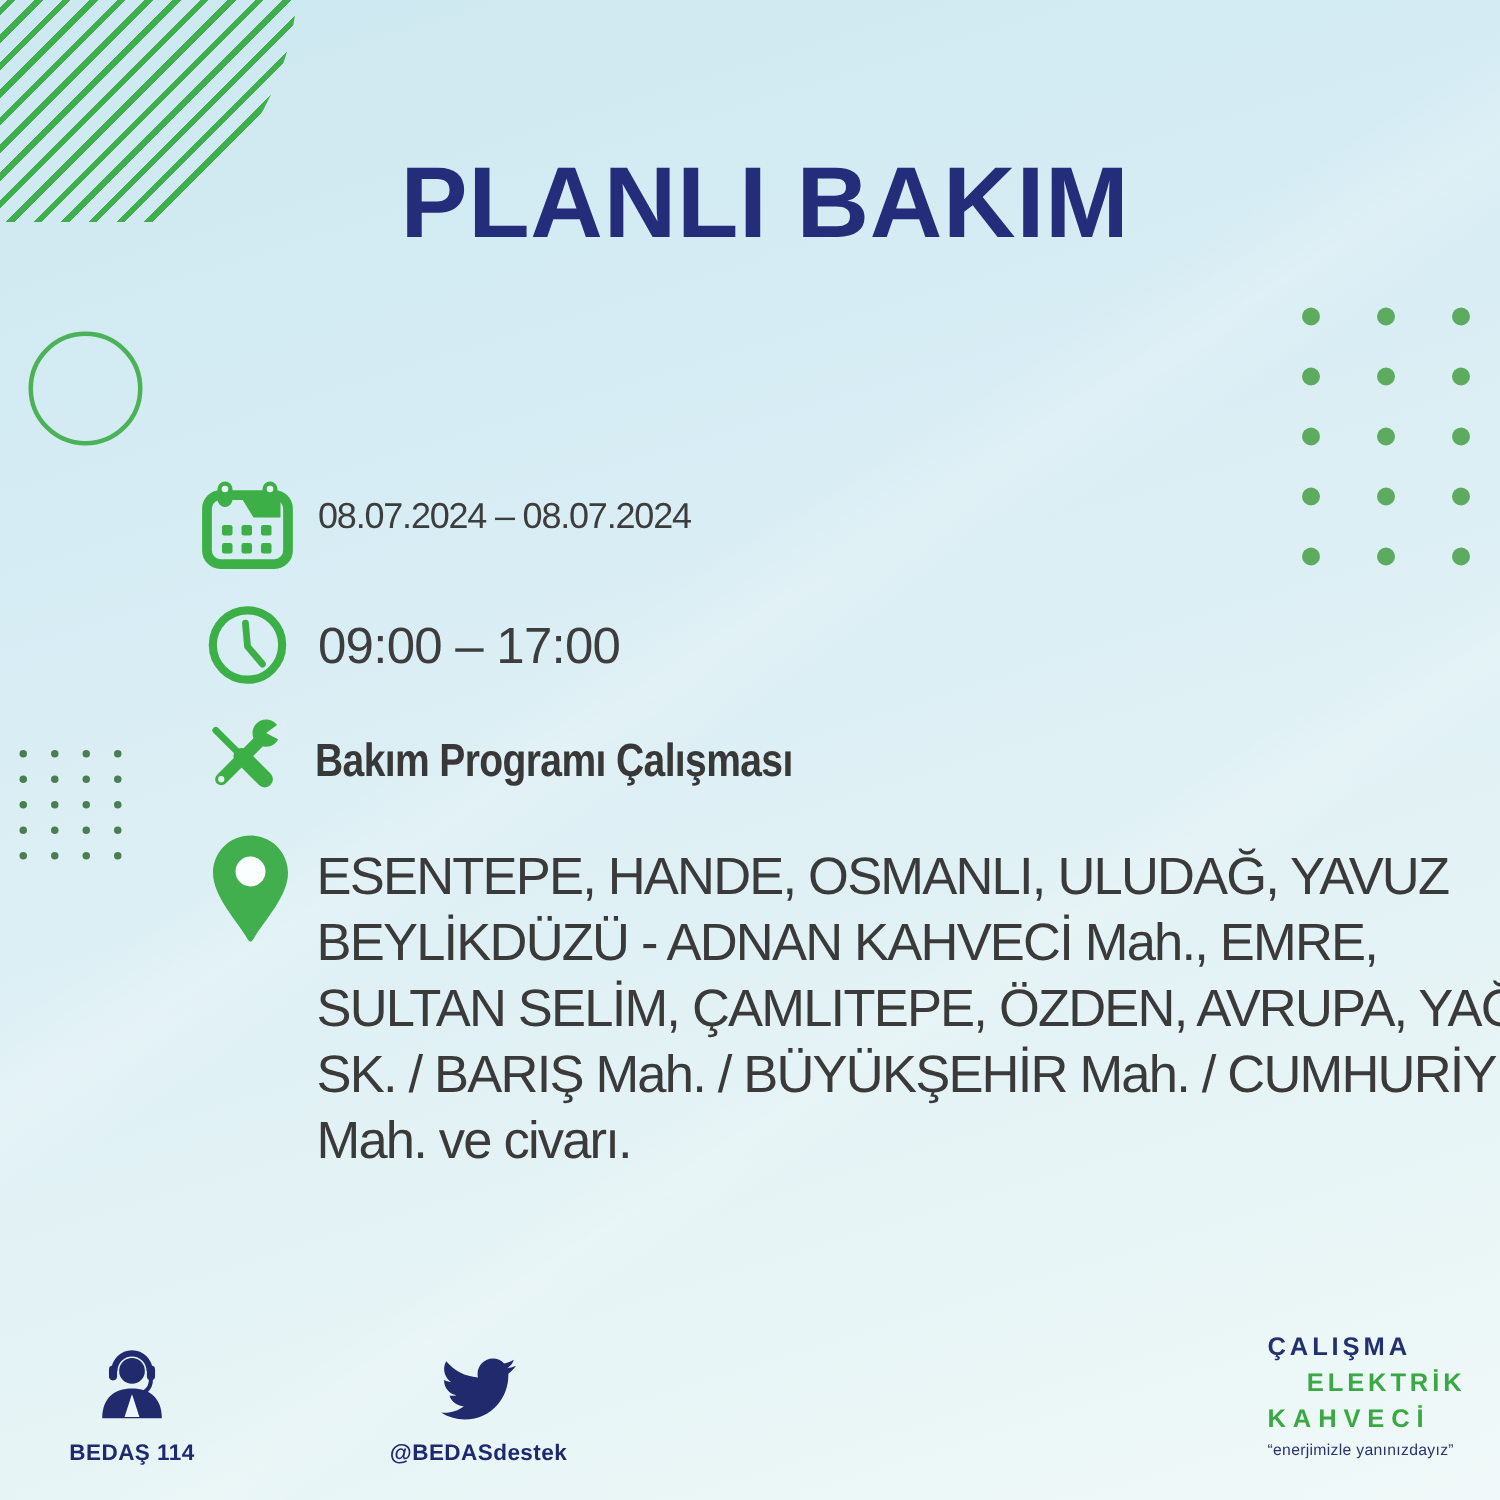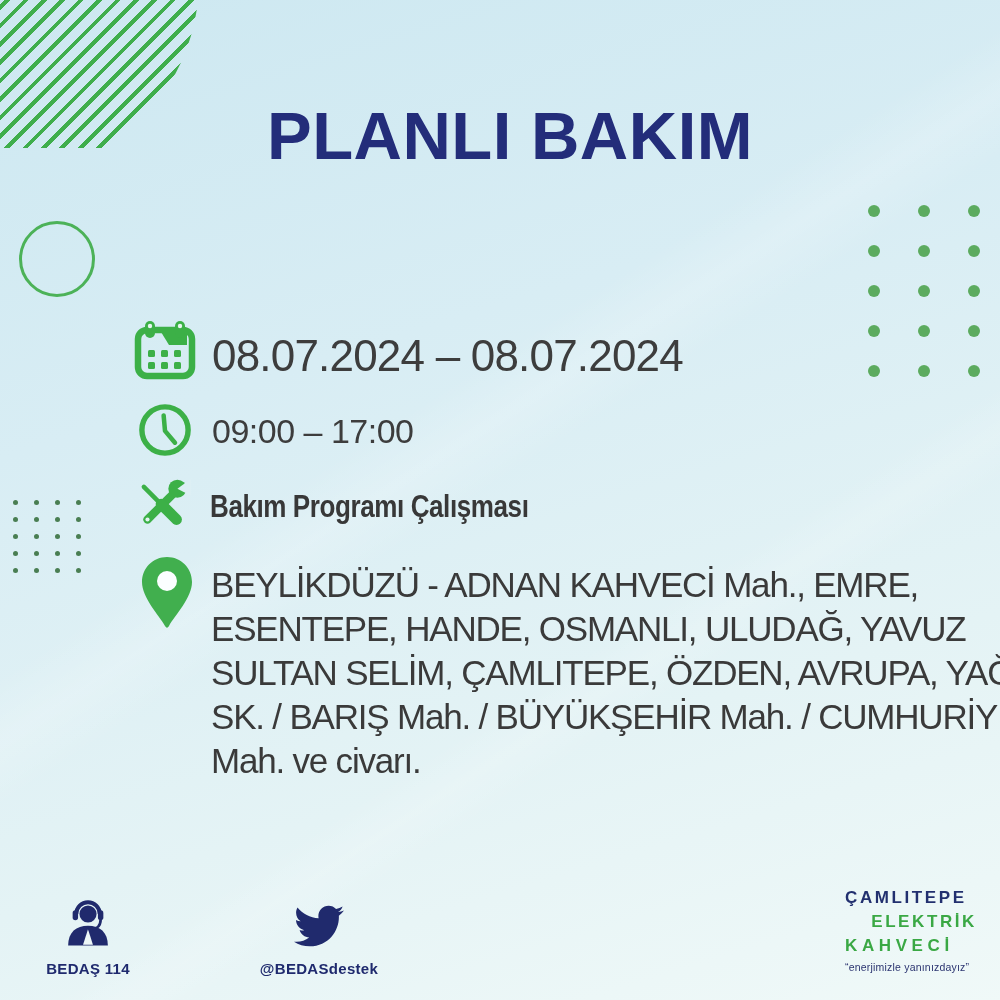--- a/index.html
+++ b/index.html
@@ -38,21 +38,21 @@
     position:absolute;top:99px;left:0;width:100%;text-align:center;
     font-size:67px;font-weight:800;letter-spacing:.5px;color:#232d7a;line-height:1.1;
   }
   .title2{
     position:absolute;top:184px;left:0;width:100%;text-align:center;
     font-size:55px;font-weight:400;letter-spacing:1px;color:#29327e;line-height:1.1;
   }
   
   .row-icon{position:absolute;}
   .row-text{position:absolute;white-space:nowrap;color:#3d3d3d;}
-  .date-text{left:212px;top:331px;font-size:44px;letter-spacing:-.8px;text-align:right;}
+  .date-text{left:212px;top:331px;font-size:24px;letter-spacing:-.8px;text-align:right;}
   .time-text{left:212px;top:412px;font-size:34px;letter-spacing:-.5px;text-align:center;}
   .work-text{left:210px;top:489px;font-size:31px;font-weight:700;letter-spacing:-.5px;
              transform:scaleX(.84);transform-origin:left center;color:#383838;}
   .location-text{
     position:absolute;left:211px;top:563px;width:790px;
     font-size:35px;line-height:44px;letter-spacing:-1.2px;color:#3a3a3a;
   }
   .location-text div{white-space:nowrap;}
   
   .contact{position:absolute;top:893px;text-align:center;}
@@ -156,22 +156,22 @@
   </span>
   <span class="row-text work-text">Bakım Programı Çalışması</span>
 
   <span class="row-icon" style="left:139px;top:555px;">
     <svg width="56" height="78" viewBox="0 0 56 78">
       <path d="M28,2 C14,2 3,13 3,27 c0,16 17,33 23,44 q2,3.5 4,0 c6,-11 23,-28 23,-44 C53,13 42,2 28,2 z" fill="#41af4e"></path>
       <circle cx="28" cy="26" r="10" fill="#fbfeff"></circle>
     </svg>
   </span>
   <div class="location-text">
+    <div>ESENTEPE, HANDE, OSMANLI, ULUDAĞ, YAVUZ</div>
     <div>BEYLİKDÜZÜ - ADNAN KAHVECİ Mah., EMRE,</div>
-    <div>ESENTEPE, HANDE, OSMANLI, ULUDAĞ, YAVUZ</div>
     <div>SULTAN SELİM, ÇAMLITEPE, ÖZDEN, AVRUPA, YAĞIZ</div>
     <div>SK. / BARIŞ Mah. / BÜYÜKŞEHİR Mah. / CUMHURİYET</div>
     <div>Mah. ve civarı.</div>
   </div>
 
   <div class="contact contact-1">
     <div class="cicon">
       <svg width="58" height="56" viewBox="0 0 64 62">
         <circle cx="32" cy="21" r="9.5" fill="#202a6d"></circle>
         <path d="M10,56 C10,41 19,34 32,34 C45,34 54,41 54,56 Z" fill="#202a6d"></path>
@@ -190,19 +190,19 @@
   <div class="contact contact-3">
     <div class="cicon">
       <svg width="56" height="50" viewBox="0 0 512 512">
         <path fill="#202a6d" d="M459.37 151.716c.325 4.548.325 9.097.325 13.645 0 138.72-105.583 298.558-298.558 298.558-59.452 0-114.68-17.219-161.137-47.106 8.447.974 16.568 1.299 25.34 1.299 49.055 0 94.213-16.568 130.274-44.832-46.132-.975-84.792-31.188-98.112-72.772 6.498.974 12.995 1.624 19.818 1.624 9.421 0 18.843-1.3 27.614-3.573-48.081-9.747-84.143-51.98-84.143-102.985v-1.299c13.969 7.797 30.214 12.67 47.431 13.319-28.264-18.843-46.781-51.005-46.781-87.391 0-19.492 5.197-37.36 14.294-52.954 51.655 63.675 129.3 105.258 216.365 109.807-1.624-7.797-2.599-15.918-2.599-24.04 0-57.828 46.782-104.934 104.934-104.934 30.213 0 57.502 12.67 76.67 33.137 23.715-4.548 46.456-13.32 66.599-25.34-7.798 24.366-24.366 44.833-46.132 57.827 21.117-2.273 41.584-8.122 60.426-16.243-14.292 20.791-32.161 39.308-52.628 54.253z"></path>
       </svg>
     </div>
     <div class="clabel">@BEDASdestek</div>
   </div>
 
   <div class="logo">
-    <div class="logo-l1">ÇAMLITEPE</div>
+    <div class="logo-l1">ÇALIŞMA</div>
     <div class="logo-l2">ELEKTRİK</div>
     <div class="logo-l3">KAHVECİ</div>
     <div class="logo-tag">“enerjimizle yanınızdayız”</div>
   </div>
 
 </div>
 
 </body></html>

